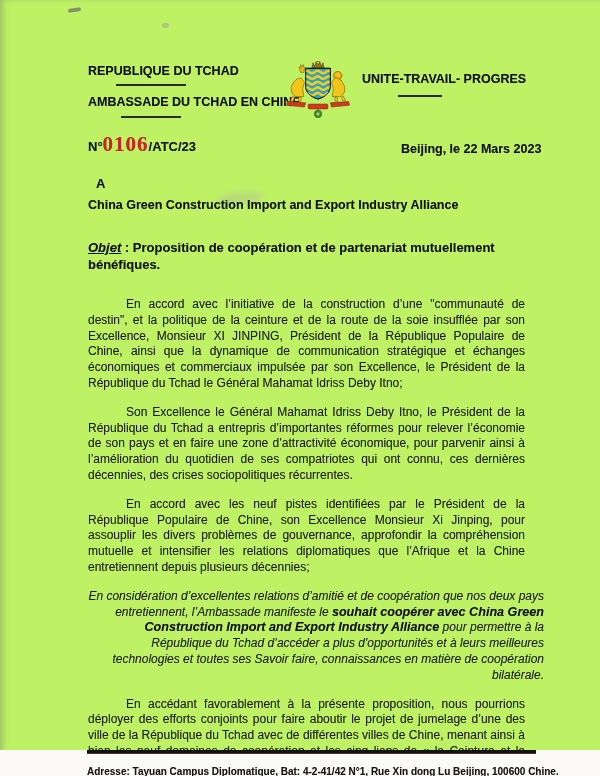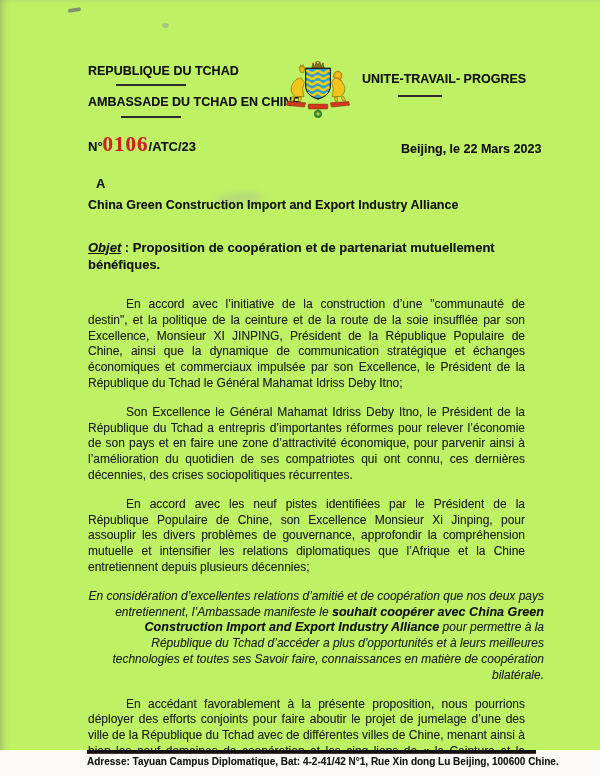--- a/index.html
+++ b/index.html
@@ -50,21 +50,21 @@
   .body p { margin:0 0 13px 0; }
   .just { text-align:justify; }
   .ind { text-indent:38px; }
   .p4 { width:456px; text-align:right;font-style:italic; }
   .body b { font-weight:bold; font-size:12.6px; color:#111; }
   
   .footer { position:absolute; left:0; top:750px; width:600px; height:26px; background:#fbfaf7; }
   .bar { margin-left:87px; width:449px; height:4px; background:#121212;
          border-bottom:1px solid #4a3030; }
   .addr { margin-left:87px; width:449px; text-align:center; font-weight:bold;
-          font-size:10px; margin-top:2px; color:#161616; white-space:nowrap; }
+          font-size:10px; margin-top:12px; color:#161616; white-space:nowrap; }
 </style>
 </head>
 <body>
 
 <div class="page">
 
   <div class="edge-left"></div>
   <div class="edge-top"></div>
   <div class="speck1"></div>
   <div class="speck2"></div>

